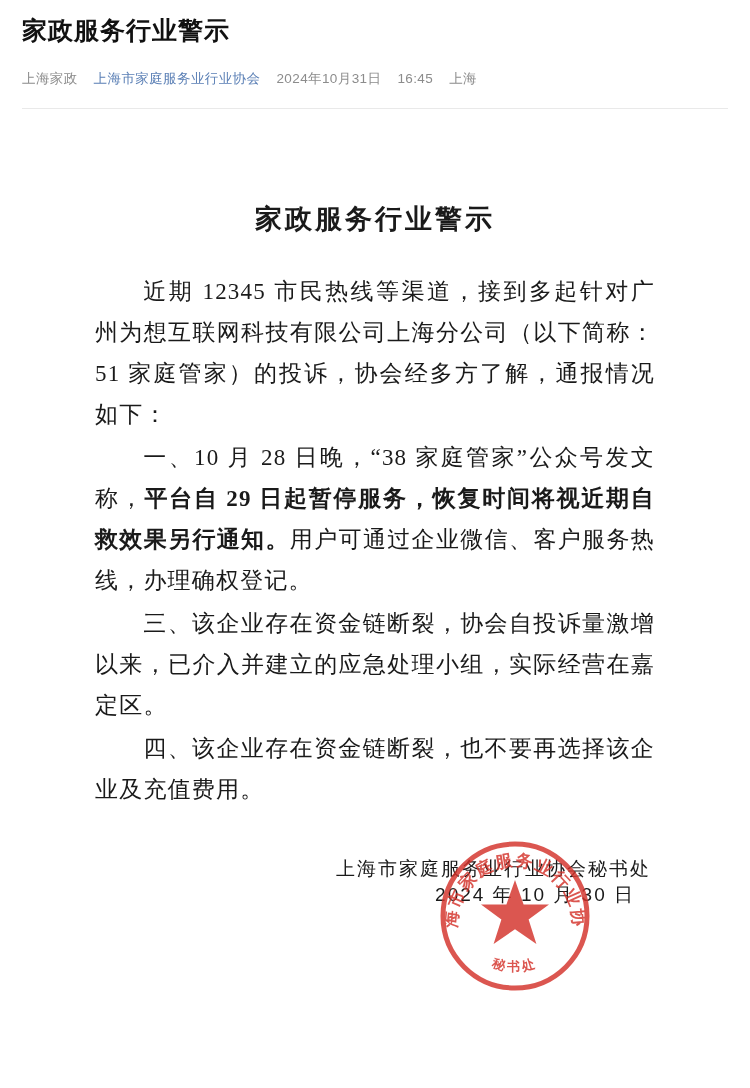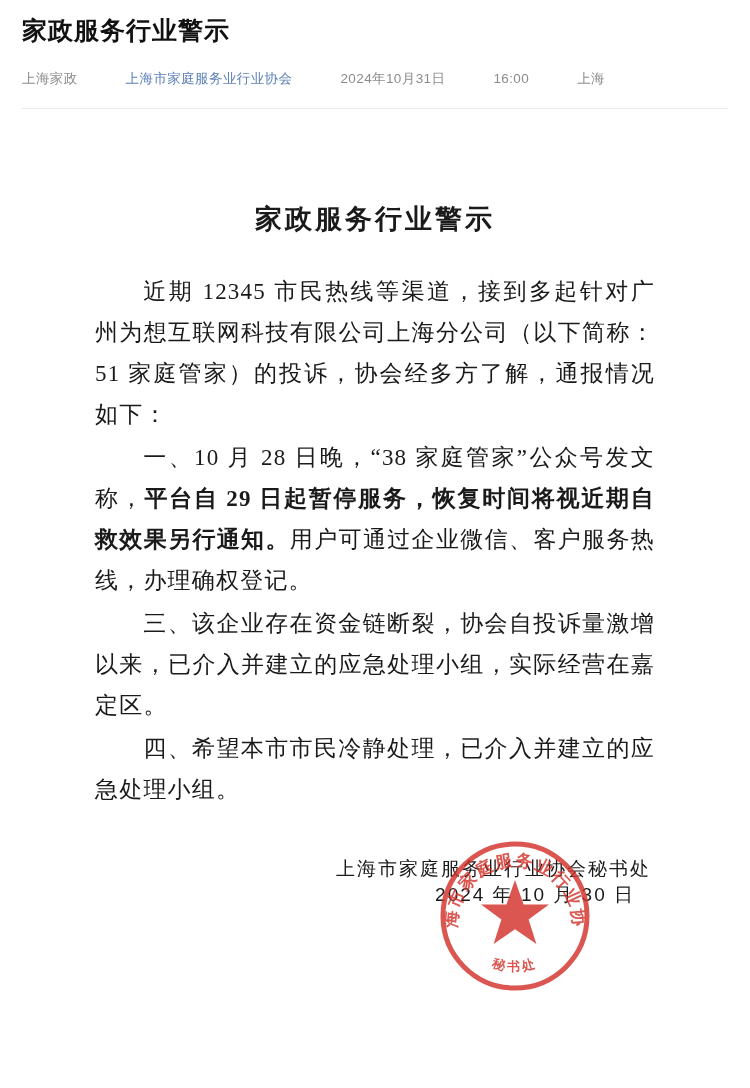--- a/index.html
+++ b/index.html
@@ -37,21 +37,20 @@
     margin: 0;
   }
   .meta-row {
     margin-top: 22px;
     display: flex;
     align-items: center;
     flex-wrap: nowrap;
     font-size: 13.5px;
     color: #8c8c8c;
     letter-spacing: 0.4px;
-    gap: 32px;
   }
   .meta-row > * {
     margin-right: 16px;
     white-space: nowrap;
   }
   .meta-account {
     color: #5a7fb5;
   }
 
   .header-divider {
@@ -124,39 +123,39 @@
 
 <div class="page">
 
   <div class="article-header">
     <h1 class="article-title">家政服务行业警示</h1>
 
     <div class="meta-row">
       <span>上海家政</span>
       <span class="meta-account">上海市家庭服务业行业协会</span>
       <span>2024年10月31日</span>
-      <span>16:00</span>
+      <span>16:45</span>
       <span>上海</span>
     </div>
 
     <div class="header-divider"></div>
   </div>
 
   <div class="doc">
 
     <div class="doc-title">家政服务行业警示</div>
 
     <p>近期 12345 市民热线等渠道，接到多起针对广州为想互联网科技有限公司上海分公司（以下简称：51 家庭管家）的投诉，协会经多方了解，通报情况如下：</p>
 
     <p><span>一、10 月 28 日晚，“38 家庭管家”公众号发文称，</span><span class="bold-hl">平台自 29 日起暂停服务，恢复时间将视近期自救效果另行通知。</span><span>用户可通过企业微信、客户服务热线，办理确权登记。</span></p>
 
 
     <p>三、该企业存在资金链断裂，协会自投诉量激增以来，已介入并建立的应急处理小组，实际经营在嘉定区。</p>
 
-    <p>四、希望本市市民冷静处理，已介入并建立的应急处理小组。</p>
+    <p>四、该企业存在资金链断裂，也不要再选择该企业及充值费用。</p>
 
     <div class="sign-block">
 
       <div class="stamp">
         <svg viewBox="0 0 156 156" width="156" height="156" xmlns="http://www.w3.org/2000/svg">
           <circle cx="78" cy="78" r="72" fill="none" stroke="#d4322a" stroke-width="5"></circle>
           <path d="M78 42 L86.6 66.4 L112 66.4 L91.6 81.6 L99.4 106 L78 91.2 L56.6 106 L64.4 81.6 L44 66.4 L69.4 66.4 Z" fill="#d4322a"></path>
           <defs>
             <path id="arcTop" d="M 20 86 A 58 58 0 0 1 136 86" fill="none"></path>
             <path id="arcBottom" d="M 36 112 A 52 52 0 0 0 120 112" fill="none"></path>

